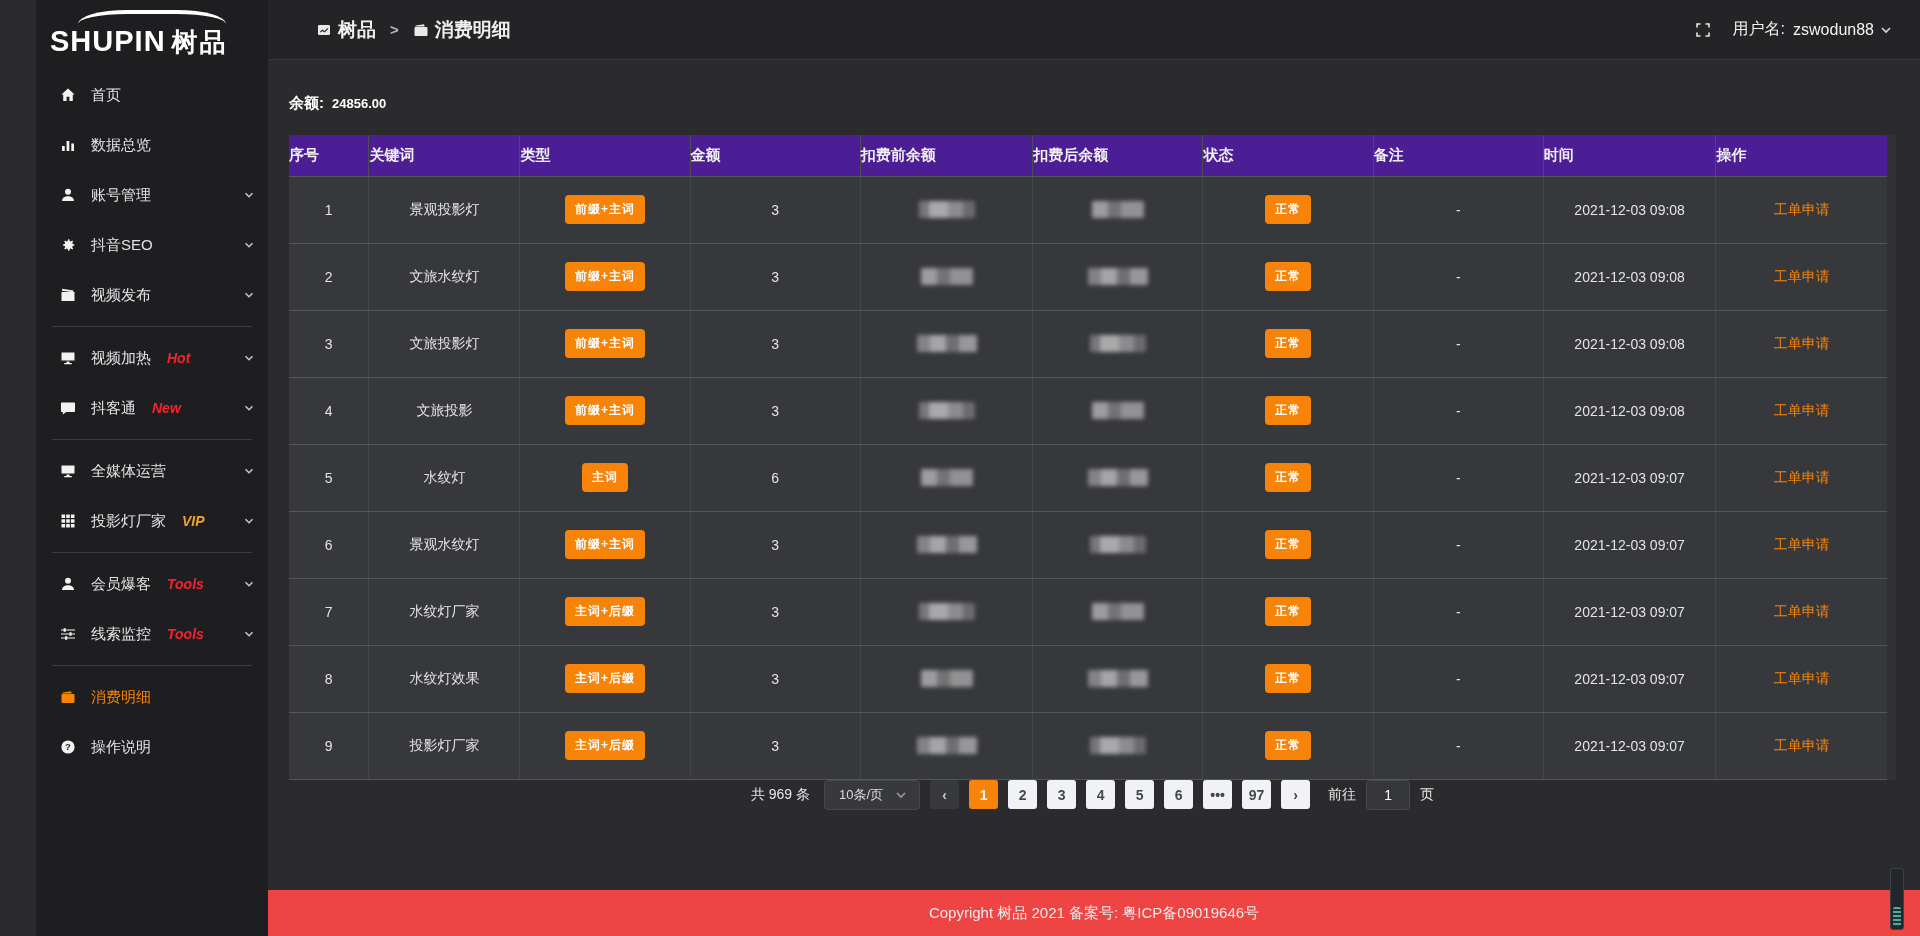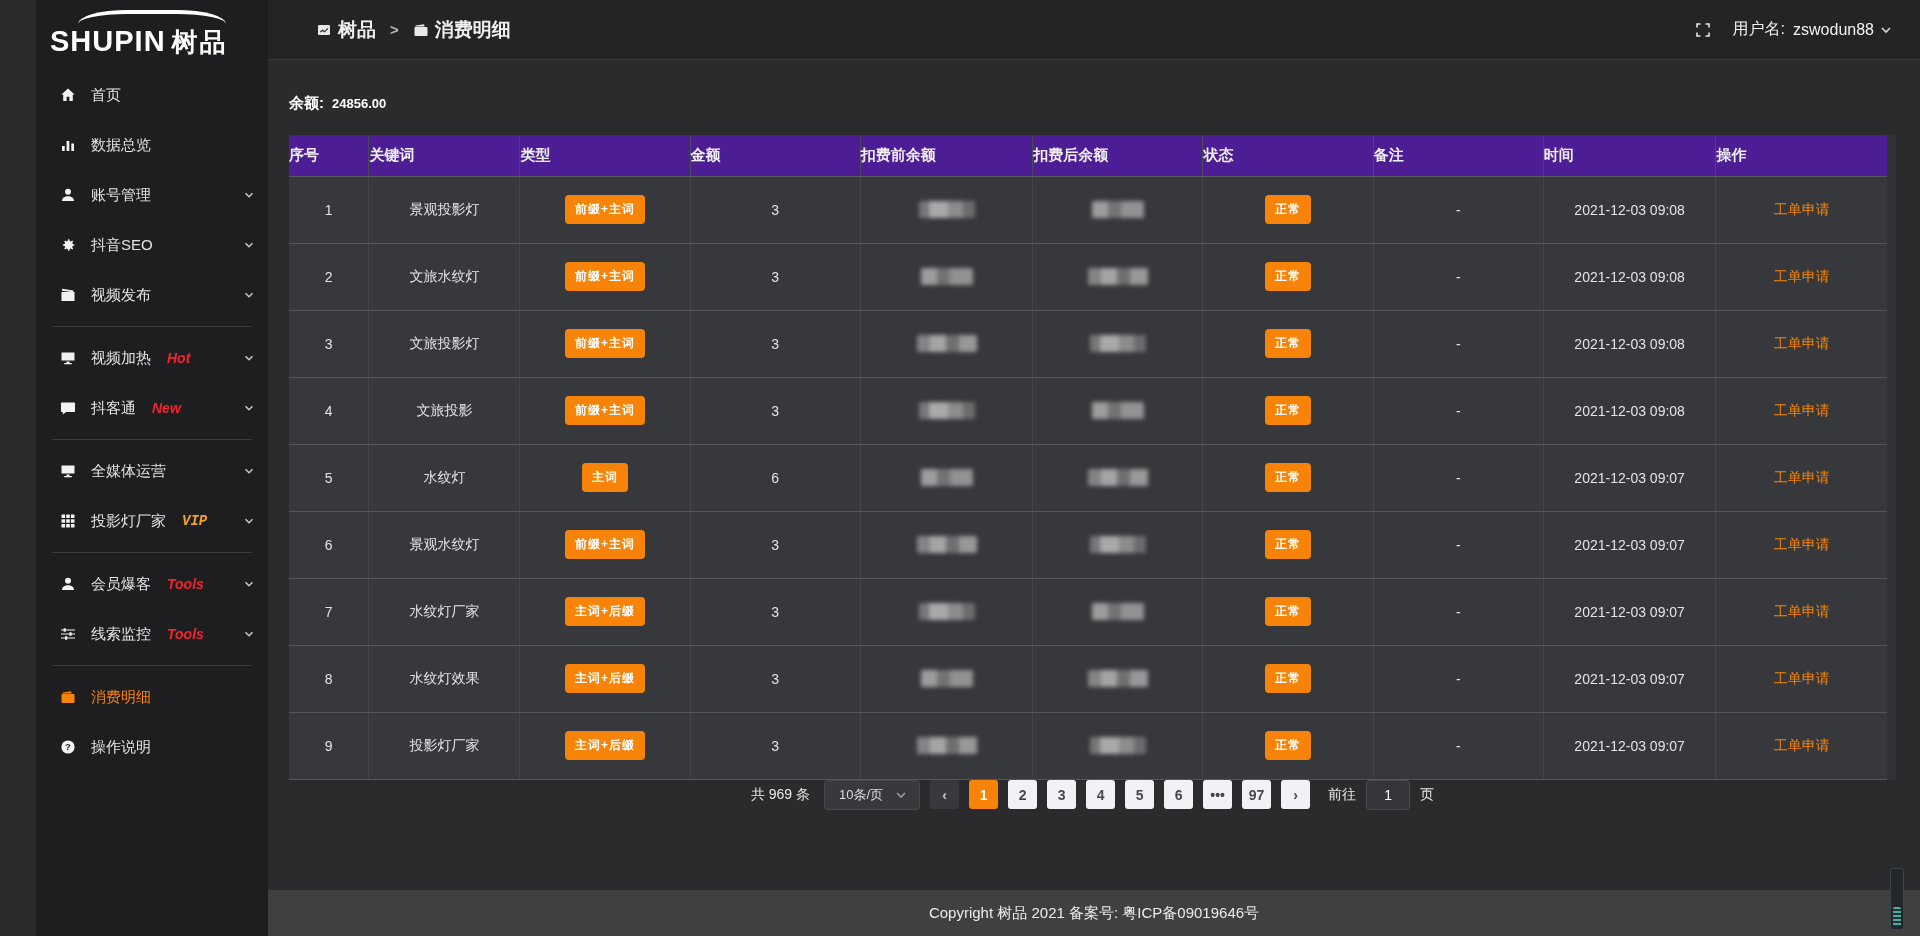--- a/index.html
+++ b/index.html
@@ -66,21 +66,21 @@
   .pg-btn { min-width:29px; height:29px; display:inline-flex; align-items:center; justify-content:center;
     border-radius:3px; font-size:14px; font-weight:bold; cursor:pointer; }
   .pg-btn.light { background:#f0f2f5; color:#45474d; }
   .pg-btn.dark { background:#38393d; color:#c9c9cb; }
   .pg-btn.active { background:#f78408; color:#fff; }
   .pg-goto { display:flex; align-items:center; gap:10px; margin-left:8px; }
   .pg-input { width:44px; height:30px; background:#35363a; border:1px solid #4a4b50; border-radius:4px;
     color:#fff; text-align:center; font-size:14px; font-family:inherit; }
 
   
-  .footer { height:46px; background:#404040; display:flex; align-items:center; justify-content:center;
+  .footer { height:46px; background:#ef4444; display:flex; align-items:center; justify-content:center;
     color:#ececee; font-size:15px; }
   .scroll-indicator { position:absolute; right:16px; bottom:6px; width:14px; height:62px;
     background:#23262b; border:1px solid #3c424a; border-radius:3px; cursor:pointer; }
   .scroll-indicator::after { content:""; position:absolute; left:2px; right:2px; bottom:2px; height:20px;
     background:repeating-linear-gradient(180deg,#4fae9b 0 2px,#243039 2px 4px); border-radius:2px; }
 
   svg { display:block; }
 </style>
 </head>
 <body>
@@ -197,21 +197,21 @@
             </svg>
           </span>
         </div>
         <div class="menu-item">
           <span class="mi-icon">
             <svg width="16" height="16" viewBox="0 0 16 16">
               <path fill="currentColor" d="M1.5 1.5h3.6v3.6H1.5zM6.2 1.5h3.6v3.6H6.2zM10.9 1.5h3.6v3.6h-3.6zM1.5 6.2h3.6v3.6H1.5zM6.2 6.2h3.6v3.6H6.2zM10.9 6.2h3.6v3.6h-3.6zM1.5 10.9h3.6v3.6H1.5zM6.2 10.9h3.6v3.6H6.2zM10.9 10.9h3.6v3.6h-3.6z"></path>
             </svg>
           </span>
           <span class="mi-label">投影灯厂家</span>
-          <span class="mi-tag" style="color: rgb(242, 163, 44); font-family: Liberation Mono, monospace;">VIP</span>
+          <span class="mi-tag" style="color: rgb(242, 163, 44);">VIP</span>
           <span class="mi-chevron">
             <svg width="14" height="14" viewBox="0 0 16 16">
               <path stroke="currentColor" stroke-width="1.8" fill="none" d="M4 6l4 4 4-4"></path>
             </svg>
           </span>
         </div>
         <div class="menu-divider"></div>
         <div class="menu-item">
           <span class="mi-icon">
             <svg width="16" height="16" viewBox="0 0 16 16">

